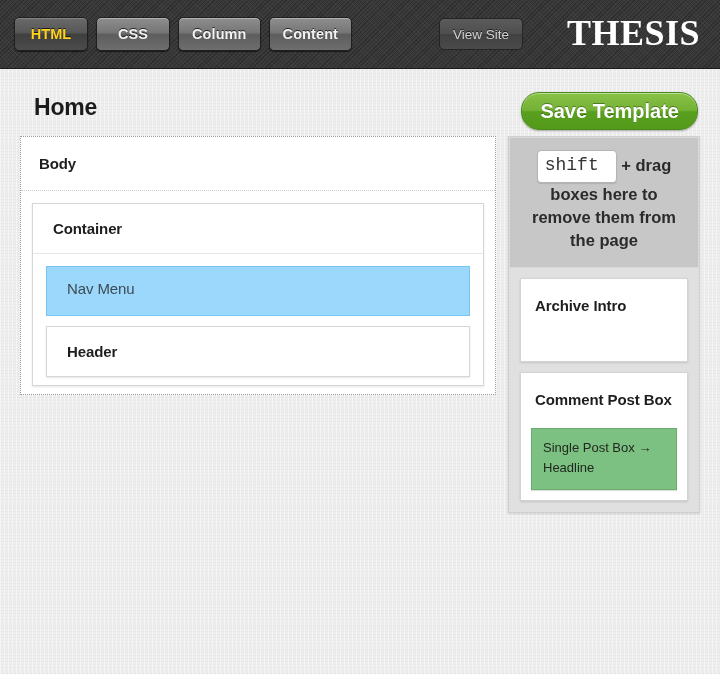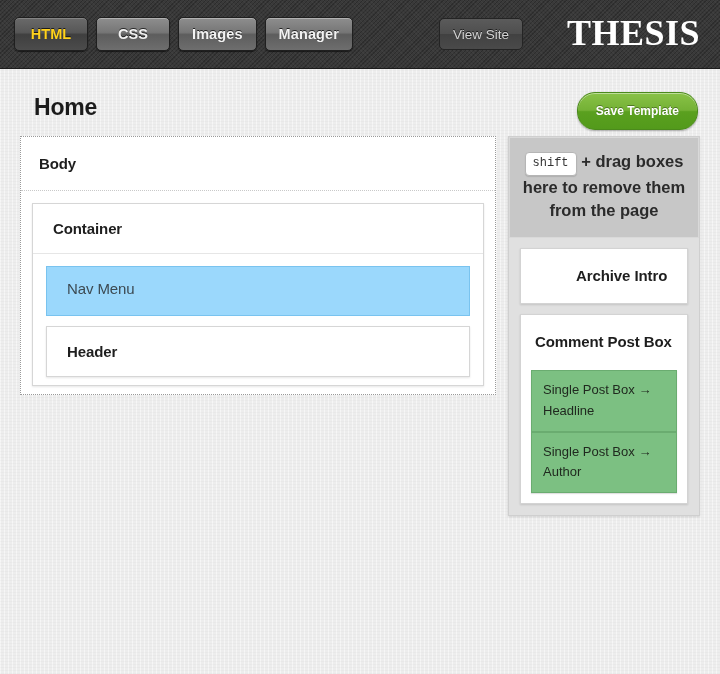--- a/index.html
+++ b/index.html
@@ -115,21 +115,21 @@
   .title-spacer { flex: 1 1 auto; }
 
   .save-btn {
     height: 36px;
     padding: 0 18px;
     border-radius: 18px;
     border: 1px solid #4b8a1c;
     background: linear-gradient(to bottom, #89c247 0%, #74b135 48%, #5aa01f 52%, #539a1b 100%);
     box-shadow: inset 0 1px 0 rgba(255,255,255,0.45), 0 1px 2px rgba(0,0,0,0.3);
     color: #ffffff;
-    font-size: 12px;
+    font-size: 20px;
     font-weight: bold;
     display: flex;
     align-items: center;
     text-shadow: 0 -1px 0 rgba(0,0,0,0.35);
     cursor: pointer;
     margin-top: 8px;
   }
 
   
   .main {
@@ -212,27 +212,27 @@
     padding: 12px 10px 14px 10px;
     text-align: center;
     font-size: 16.5px;
     font-weight: bold;
     color: #2b2b2b;
     line-height: 1.42;
   }
   .key-cap {
     display: inline-block;
     font-family: "Liberation Mono", "DejaVu Sans Mono", monospace;
-    font-size: 12px;
+    font-size: 18px;
     font-weight: normal;
     color: #333333;
     background: #ffffff;
     border: 1px solid #b5b5b5;
     border-radius: 4px;
-    padding: 2px 7px 3px 7px;
+    padding: 2px 17px 3px 7px;
     vertical-align: 1px;
     box-shadow: 0 1px 1px rgba(0,0,0,0.12);
   }
 
   .sb-list { padding: 10px 11px 11px 11px; }
 
   .sb-item {
     background: #ffffff;
     border: 1px solid #d3d3d3;
     box-shadow: 0 1px 2px rgba(0,0,0,0.13);
@@ -243,21 +243,21 @@
 
   .sb-head {
     padding: 16px 12px 18px 14px;
     font-size: 15px;
     font-weight: bold;
     color: #1e1e1e;
     line-height: 1.45;
     position: relative;
     letter-spacing: -0.1px;
   }
-  .sb-head.tall { padding-bottom: 16px; margin-left: 41px; }
+  .sb-head.tall { padding-bottom: 44px; }
 
   .caret-icon {
     position: absolute;
     right: 12px;
     top: 16px;
     font-size: 13px;
     color: #111111;
     line-height: 1;
     cursor: pointer;
   }
@@ -291,24 +291,24 @@
 <div class="page-bg"></div>
 
 <div class="topbar">
   <div class="nav-btn active">
     <span>HTML</span>
   </div>
   <div class="nav-btn">
     <span>CSS</span>
   </div>
   <div class="nav-btn">
-    <span>Images</span>
+    <span>Column</span>
   </div>
   <div class="nav-btn">
-    <span>Manager</span>
+    <span>Content</span>
   </div>
 
   <div class="topbar-spacer"></div>
 
   <div class="view-site-btn">
     <span>View Site</span>
   </div>
 
   <div class="logo">THESIS</div>
 </div>
@@ -367,22 +367,19 @@
 
 
       <div class="sb-item">
         <div class="sb-head">
           <span>Comment Post Box</span>
         </div>
         <div class="sb-sub">
           <div class="green-chip">
             <span>Single Post Box → Headline</span>
           </div>
-          <div class="green-chip">
-            <span>Single Post Box → Author</span>
-          </div>
         </div>
       </div>
 
     </div>
   </div>
 
 </div>
 
 </body></html>

